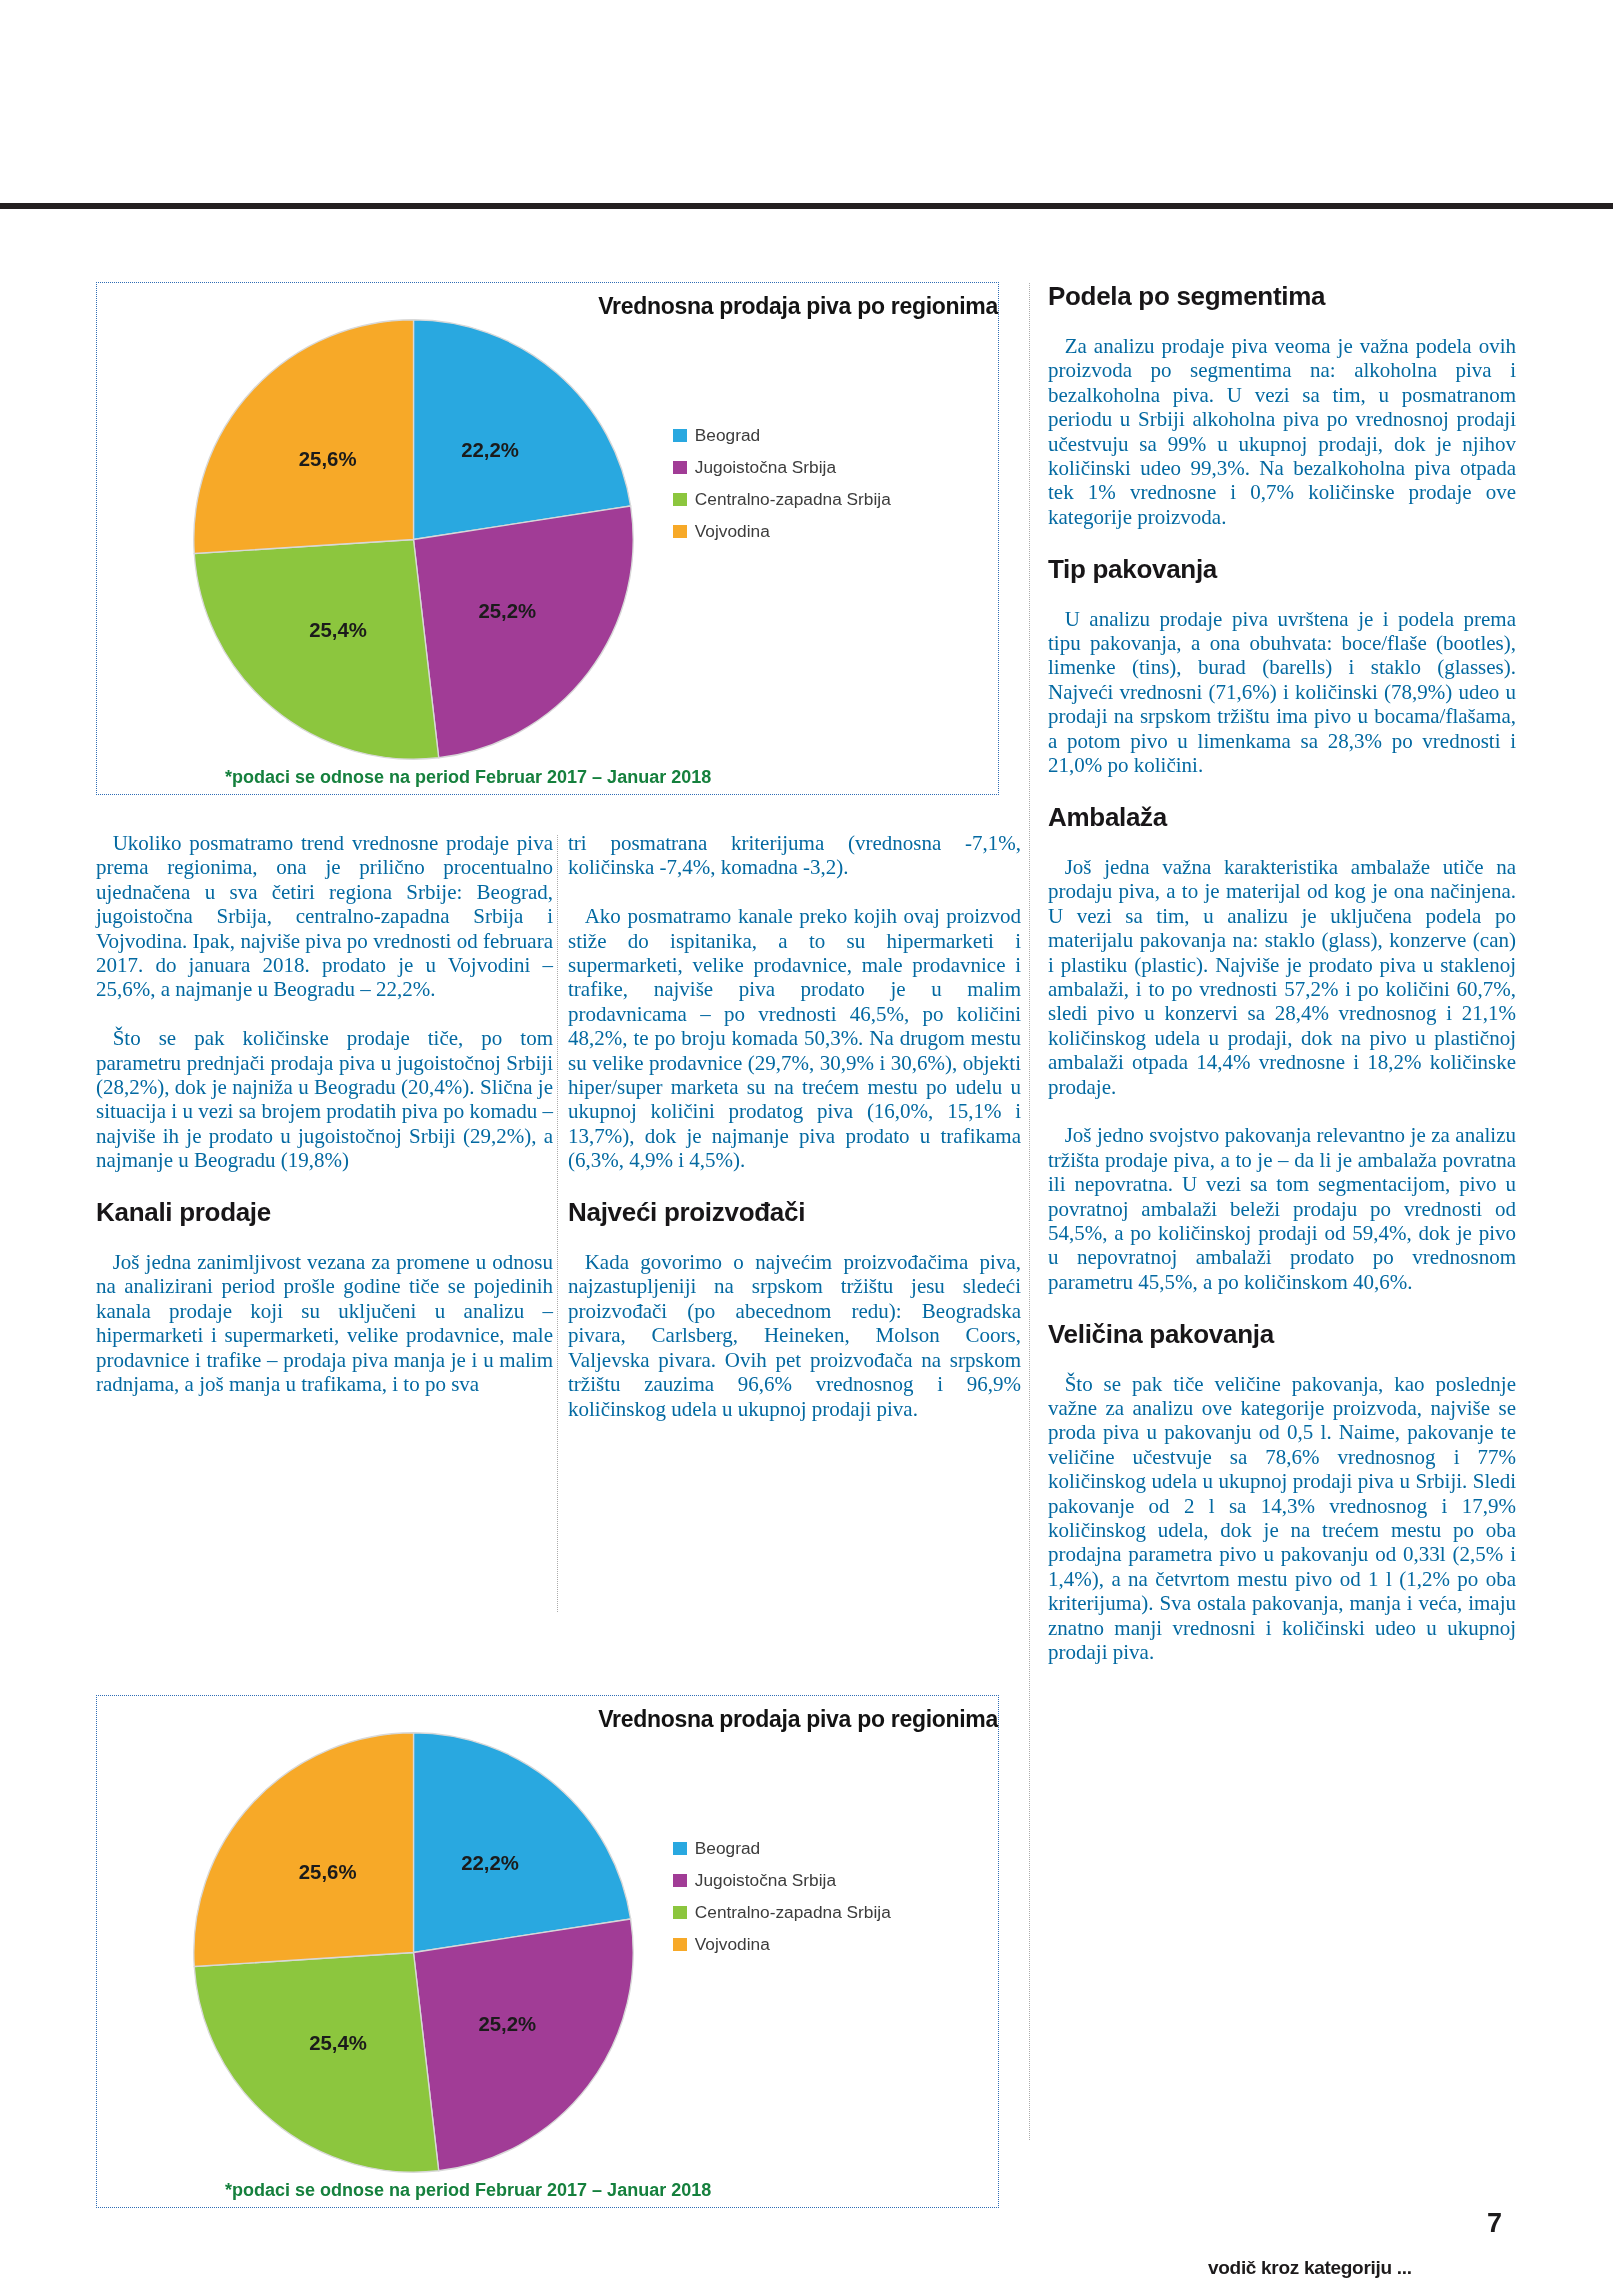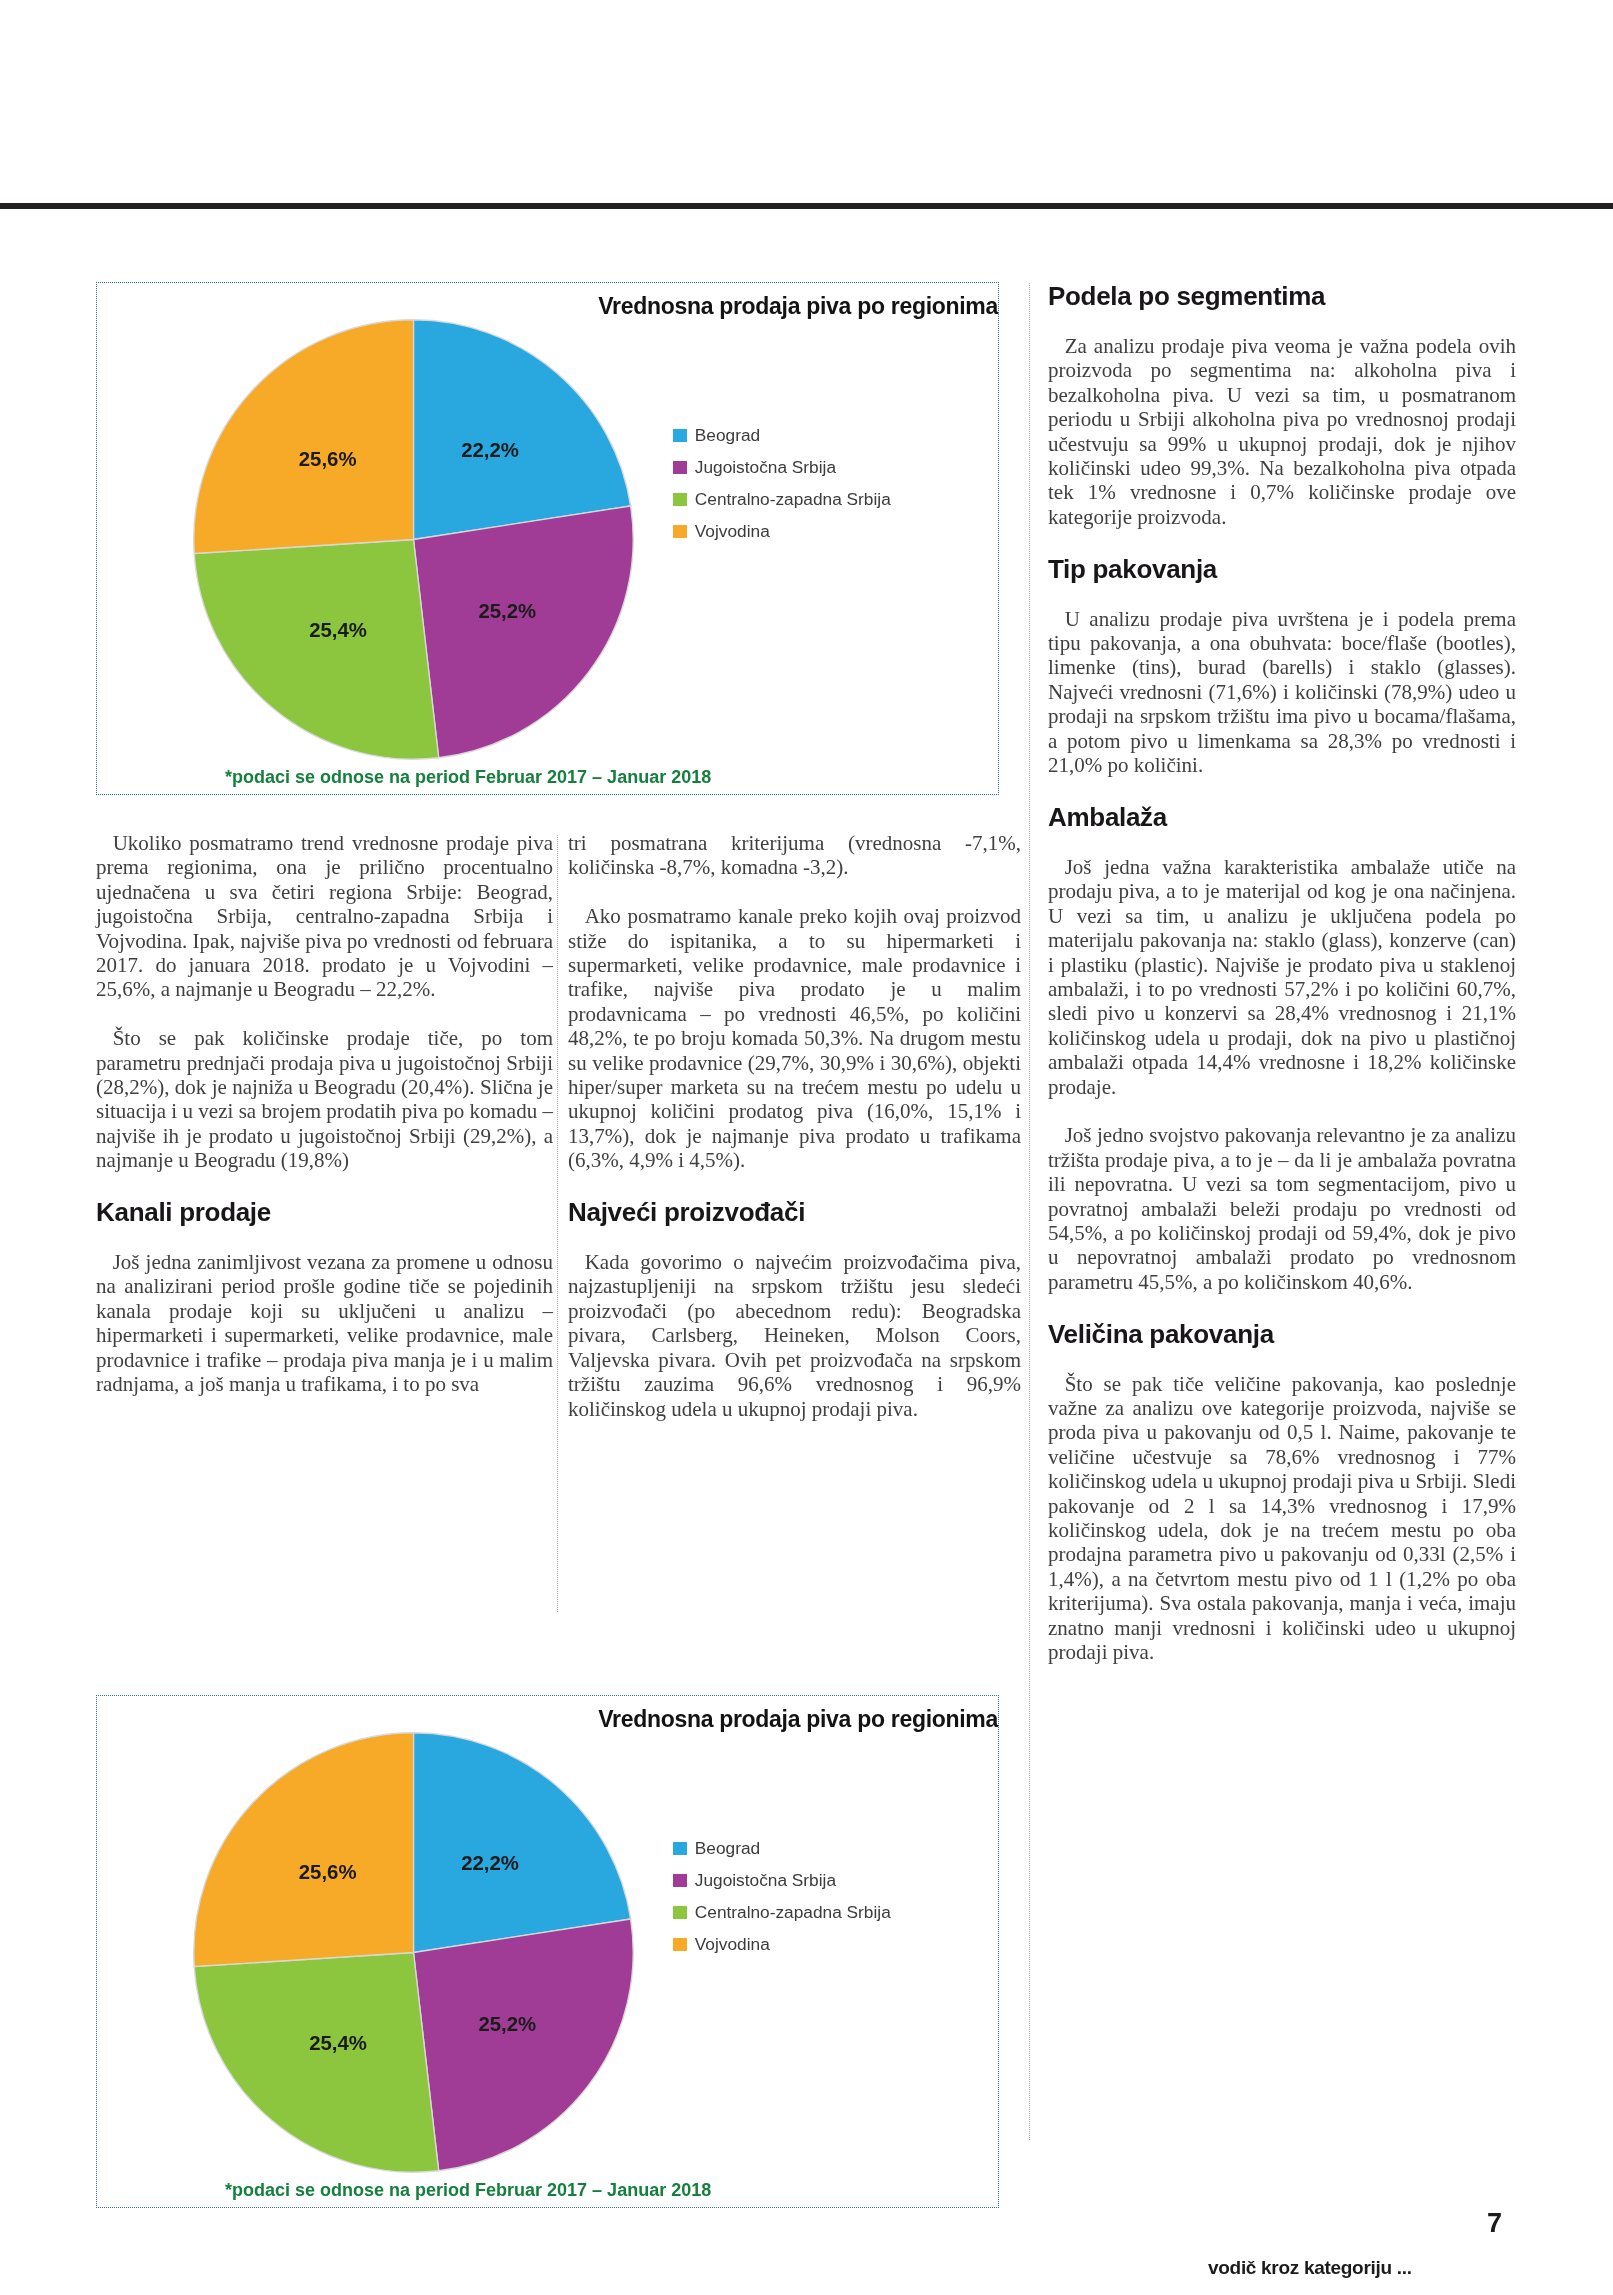--- a/index.html
+++ b/index.html
@@ -23,21 +23,21 @@
   .legend .swatch{width:13.5px;height:13.5px;margin-right:8.3px;flex:0 0 auto;}
   .chart-footnote{position:absolute;left:128px;bottom:6.4px;
                   font-family:"Liberation Sans", sans-serif;font-weight:600;font-size:18px;color:#15803d;}
 
   
   .col{position:absolute;}
   .col1{left:96px;top:831px;width:457px;}
   .col2{left:568px;top:831px;width:453px;}
   .col3{left:1048px;top:272px;width:468px;}
   .col p{margin:0 0 24.4px 0;font-size:21px;line-height:24.4px;text-align:justify;
-         text-indent:16.7px;color:#404040;}
+         text-indent:16.7px;color:#0369a1;}
   .col p.noindent{text-indent:0;}
   .col p:last-child{margin-bottom:0;}
   .col h3{margin:9px 0 22px 0;font-family:"Liberation Sans", sans-serif;font-weight:700;
           font-size:26px;letter-spacing:-0.3px;color:#181618;}
 
   .divider{position:absolute;border-left:1.3px dotted #ababab;}
   .divider.d1{left:557px;top:835px;height:777px;}
   .divider.d2{left:1029px;top:283px;height:1857px;}
 
   
@@ -91,21 +91,21 @@
   <div class="divider d2"></div>
 
   <div class="col col1">
     <p>Ukoliko posmatramo trend vrednosne prodaje piva prema regionima, ona je prilično procentualno ujednačena u sva četiri regiona Srbije: Beograd, jugoistočna Srbija, centralno-zapadna Srbija i Vojvodina. Ipak, najviše piva po vrednosti od februara 2017. do januara 2018.  prodato je u Vojvodini – 25,6%, a najmanje u Beogradu – 22,2%.</p>
     <p>Što se pak količinske prodaje tiče, po tom parametru prednjači prodaja piva u jugoistočnoj Srbiji (28,2%), dok je najniža u Beogradu (20,4%). Slična je situacija i u vezi sa brojem prodatih piva po komadu – najviše ih je prodato u jugoistočnoj Srbiji (29,2%), a najmanje u Beogradu (19,8%)</p>
     <h3>Kanali prodaje</h3>
     <p>Još jedna zanimljivost vezana za promene u odnosu na analizirani period prošle godine tiče se pojedinih kanala prodaje koji su uključeni u analizu – hipermarketi i supermarketi, velike prodavnice, male prodavnice i trafike – prodaja piva manja je i u malim radnjama, a još manja u trafikama, i to po sva</p>
   </div>
 
   <div class="col col2">
-    <p class="noindent">tri posmatrana kriterijuma (vrednosna -7,1%, količinska -8,7%, komadna -3,2).</p>
+    <p class="noindent">tri posmatrana kriterijuma (vrednosna -7,1%, količinska -7,4%, komadna -3,2).</p>
     <p>Ako posmatramo kanale preko kojih ovaj proizvod stiže do ispitanika, a to su hipermarketi i supermarketi, velike prodavnice, male prodavnice i trafike, najviše piva prodato je u malim prodavnicama – po vrednosti 46,5%, po količini 48,2%, te po broju komada 50,3%. Na drugom mestu su velike prodavnice (29,7%, 30,9% i 30,6%), objekti hiper/super marketa su na trećem mestu po udelu u ukupnoj količini prodatog piva (16,0%, 15,1% i 13,7%), dok je najmanje piva prodato u trafikama (6,3%, 4,9% i 4,5%).</p>
     <h3>Najveći proizvođači</h3>
     <p>Kada govorimo o najvećim proizvođačima piva, najzastupljeniji na srpskom tržištu jesu sledeći proizvođači (po abecednom redu): Beogradska pivara, Carlsberg, Heineken, Molson Coors, Valjevska pivara. Ovih pet proizvođača na srpskom tržištu zauzima 96,6% vrednosnog i 96,9% količinskog udela u ukupnoj prodaji piva.</p>
   </div>
 
   <div class="col col3">
     <h3>Podela po segmentima</h3>
     <p>Za analizu prodaje piva veoma je važna podela ovih proizvoda po segmentima na: alkoholna piva i bezalkoholna piva. U vezi sa tim, u posmatranom periodu u Srbiji alkoholna piva po vrednosnoj prodaji učestvuju sa 99% u ukupnoj prodaji, dok je njihov količinski udeo 99,3%. Na bezalkoholna piva otpada tek 1% vrednosne i 0,7% količinske prodaje ove kategorije proizvoda.</p>
     <h3>Tip pakovanja</h3>
     <p>U analizu prodaje piva uvrštena je i podela prema tipu pakovanja, a ona obuhvata: boce/flaše (bootles), limenke (tins), burad (barells) i staklo (glasses). Najveći vrednosni (71,6%) i količinski (78,9%) udeo u prodaji na srpskom tržištu ima pivo u bocama/flašama, a potom pivo u limenkama sa 28,3% po vrednosti i 21,0% po količini.</p>

